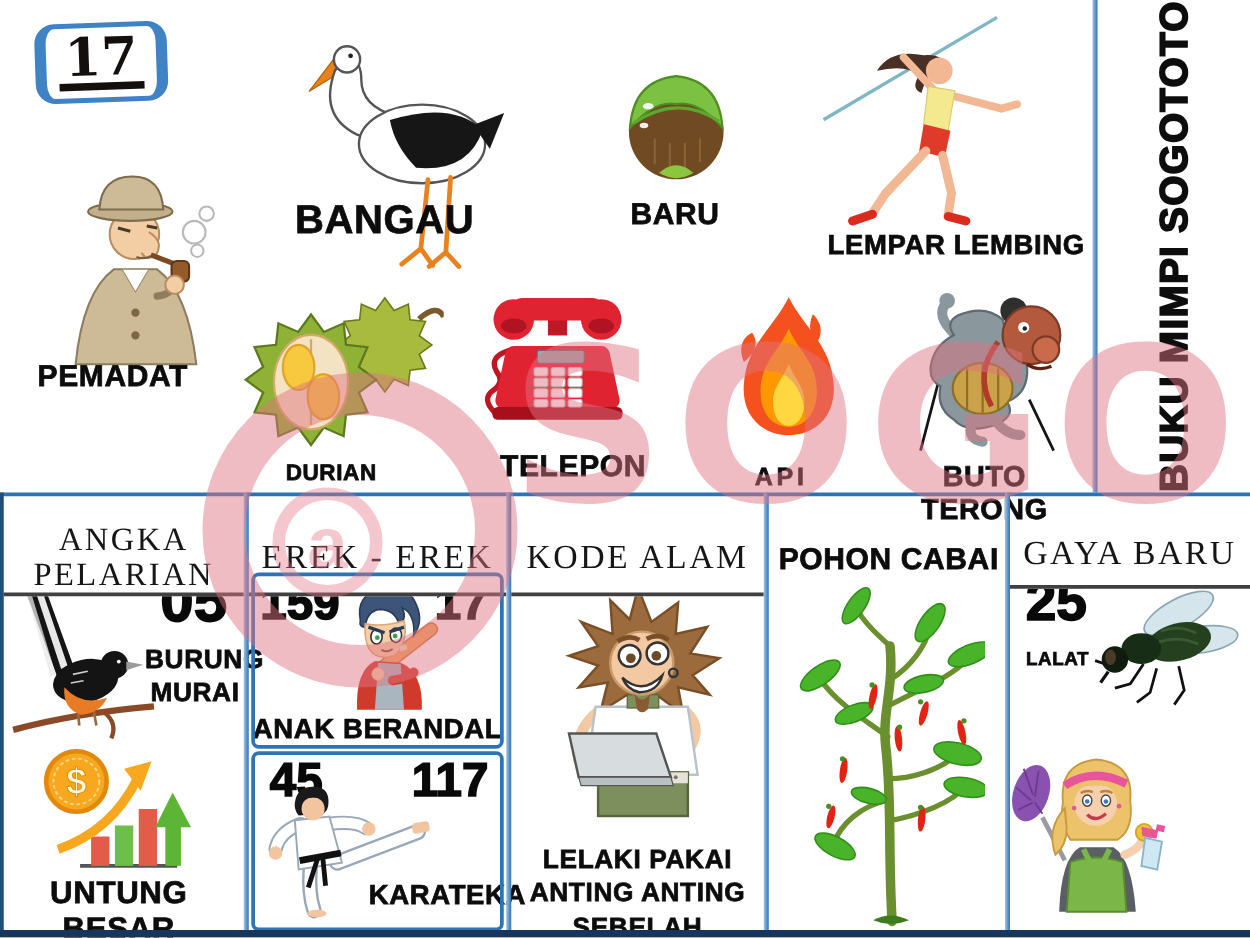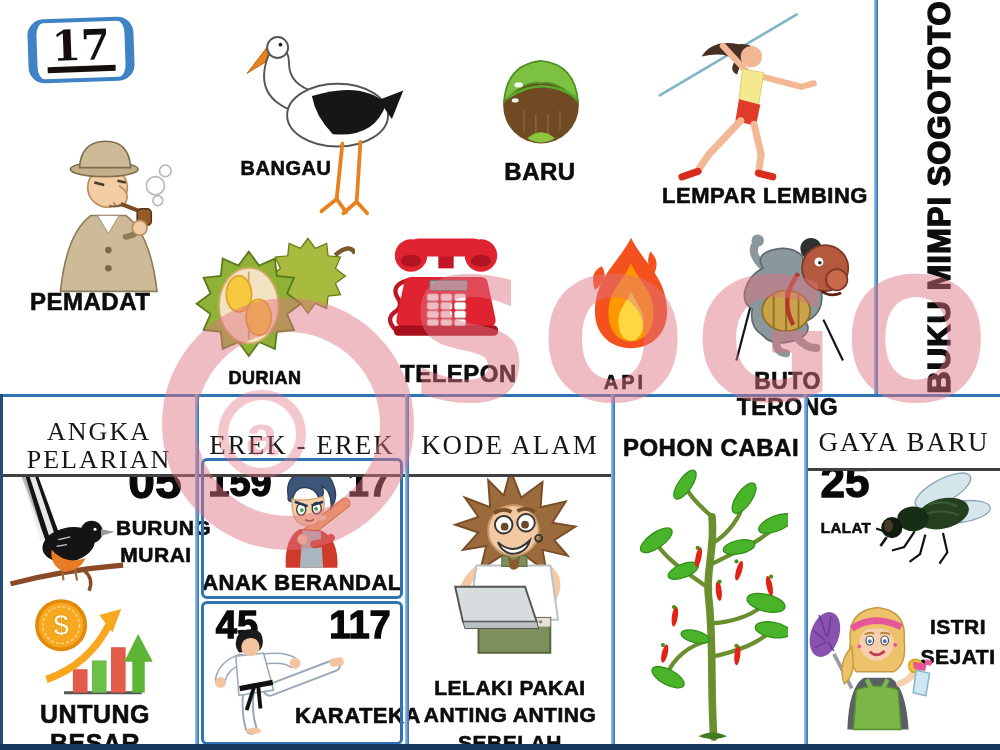--- a/index.html
+++ b/index.html
@@ -96,21 +96,21 @@
     <circle cx="40" cy="31" r="11" fill="#fff" stroke="#555" stroke-width="2"></circle>
     <circle cx="43" cy="28" r="2" fill="#222"></circle>
     <ellipse cx="103" cy="102" rx="53" ry="33" fill="#fff" stroke="#555" stroke-width="2"></ellipse>
     <path d="M76,82 Q128,66 154,90 Q142,126 98,122 Q80,104 76,82 Z" fill="#161616"></path>
     <path d="M146,86 L172,76 L160,106 Z" fill="#161616"></path>
     <g stroke="#e8821e" stroke-width="4" fill="none" stroke-linecap="round">
       <path d="M108,132 L102,190 M102,190 L86,203 M102,190 L112,204"></path>
       <path d="M127,130 L123,193 M123,193 L109,205 M123,193 L134,205"></path>
     </g>
   </svg>
-  <div class="lbl" style="left:236px;top:157px;width:100px;font-size:20px">BANGAU</div>
+  <div class="lbl" style="left:236px;top:157px;width:100px;font-size:32px">BANGAU</div>
 
   <svg style="left:498px;top:50px" width="86" height="100" viewBox="0 0 100 115">
     <circle cx="50" cy="64" r="44" fill="#6f4a22"></circle>
     <g stroke="#8a6236" stroke-width="2">
         <path d="M30,70 v24 M44,74 v26 M58,74 v26 M72,70 v22"></path>
       </g>
     <path d="M34,102 q16,10 32,0 q-8,-7 -16,-7 q-8,0 -16,7z" fill="#8cc63f"></path>
     <path d="M7,60 Q10,16 50,12 Q90,16 93,60 Q70,34 50,38 Q30,34 7,60 Z" fill="#7cc142" stroke="#4f8f21" stroke-width="2"></path>
     <path d="M10,56 Q50,28 90,54" fill="none" stroke="#5aa82e" stroke-width="3"></path>
     <ellipse cx="24" cy="40" rx="5" ry="3" fill="#fff" opacity=".9"></ellipse>
@@ -410,21 +410,20 @@
       <circle cx="122" cy="62" r="2.5" fill="#e8569a"></circle>
     <path d="M58,175 Q60,118 80,106 L116,106 Q136,118 140,175 Z" fill="#5a5f66"></path>
     <path d="M128,114 Q148,106 148,92" stroke="#f6cfae" stroke-width="9" fill="none" stroke-linecap="round"></path>
     <path d="M66,175 L70,122 Q97,112 126,122 L130,175 Z" fill="#7ab648" stroke="#5a8c30" stroke-width="2"></path>
     <path d="M84,108 L92,124 M112,108 L104,124" stroke="#7ab648" stroke-width="6"></path>
     <circle cx="149" cy="90" r="9" fill="#f2c23e" stroke="#d8a41f" stroke-width="2"></circle>
     <path d="M150,96 L168,100 L163,130 L146,126 Z" fill="#cfe9f4" stroke="#8ab5c8" stroke-width="2"></path>
     <path d="M146,84 L164,88 L162,97 L147,94 Z" fill="#e8569a"></path>
     <rect x="162" y="82" width="9" height="7" fill="#e8569a" transform="rotate(12 166 85)"></rect>
   </svg>
-  <div class="lbl" style="left:920px;top:612px;width:76px;font-size:21px;line-height:1.45">ISTRI SEJATI</div>
 
   <div id="watermark" class="abs">
     <div id="wm-ring"></div>
     <div id="wm-mark">a</div>
     <div id="wm-text">SOGO</div>
   </div>
 
 </div>
 
 </body></html>

